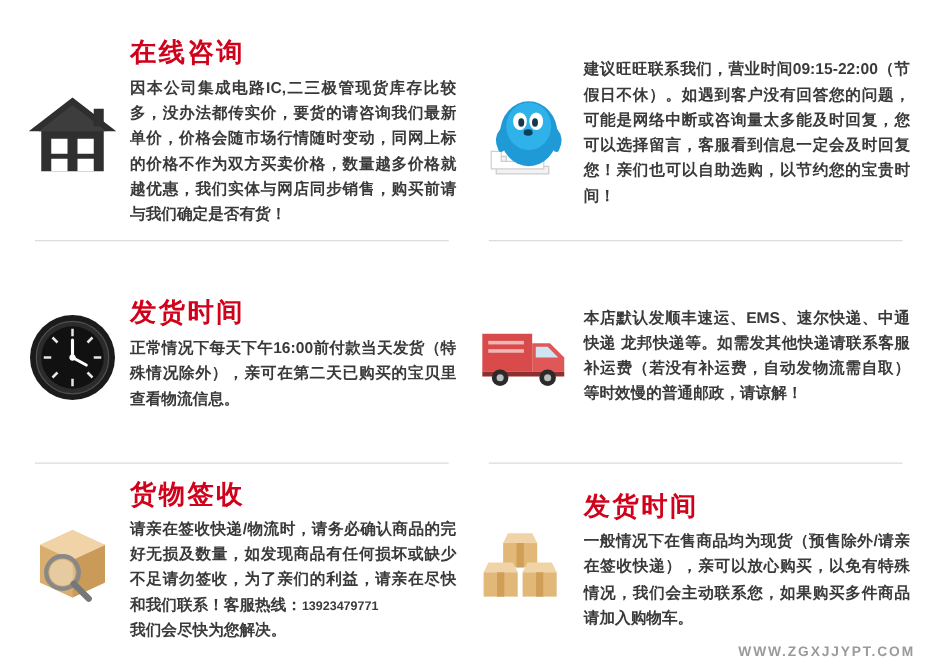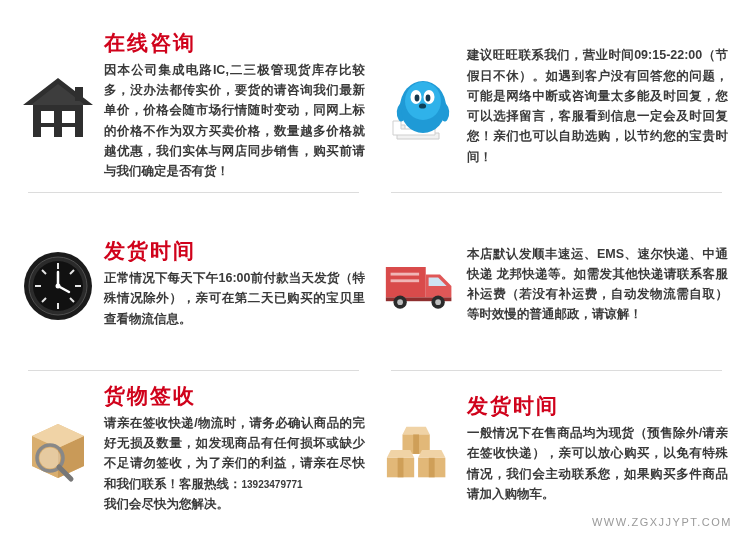--- a/index.html
+++ b/index.html
@@ -78,20 +78,21 @@
     color: #3a3a3a;
   }
   .watermark {
     position: absolute;
     right: 18px;
     bottom: 8px;
     font-size: 11px;
     color: #9a9a9a;
     letter-spacing: 1.5px;
     font-family: "Liberation Sans", sans-serif;
+    font-weight: bold;
   }
   svg { display: block; }
 </style>
 </head>
 <body>
 
 <div class="page">
 
   <div class="grid">
 

